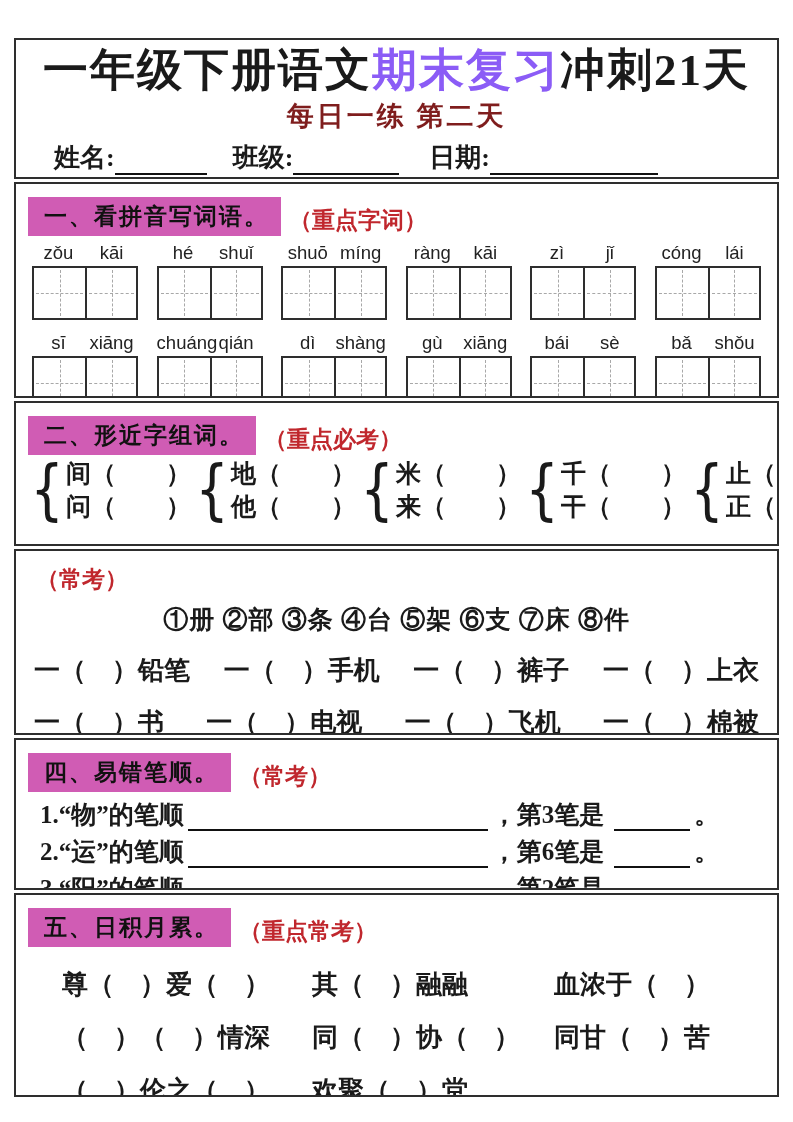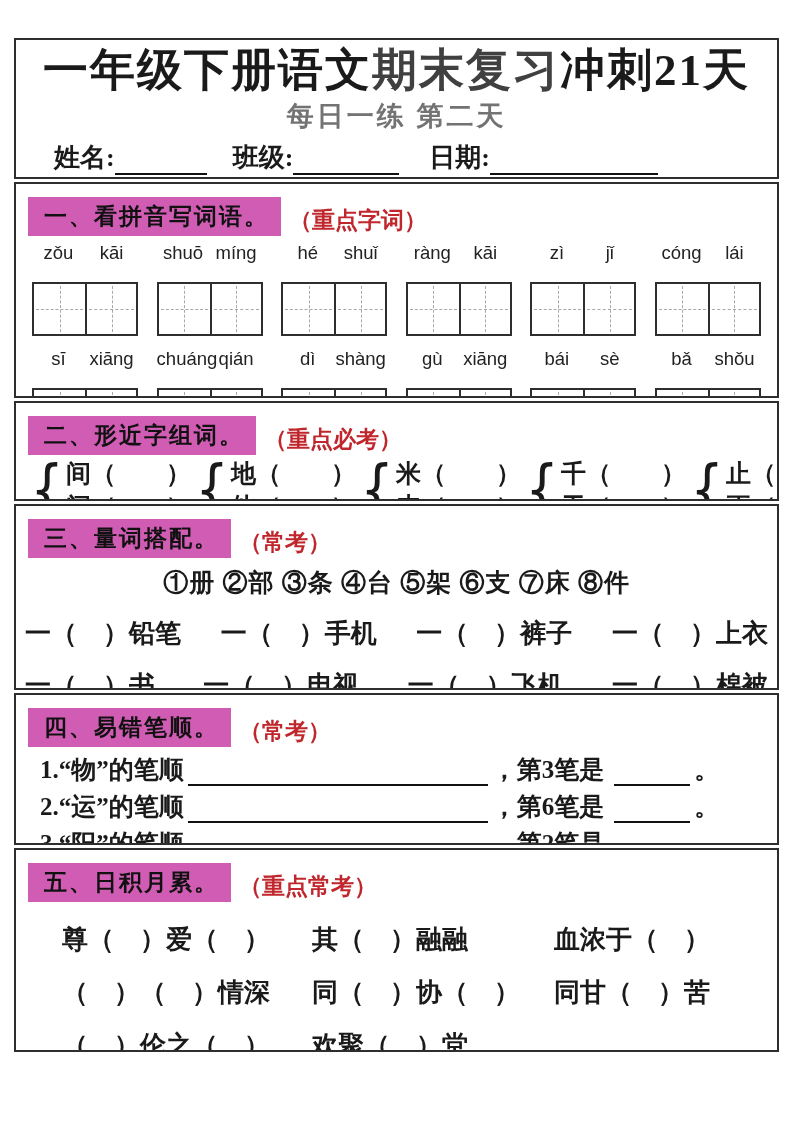--- a/index.html
+++ b/index.html
@@ -17,23 +17,23 @@
     margin-bottom:3px;
     overflow:hidden;
   }
   
   .header-box { height:141px; text-align:center; padding-top:6px; }
   .title-line {
     font-size:45px; font-weight:900; letter-spacing:2px;
     font-family:"Liberation Serif", serif;
     line-height:1.1; white-space:nowrap;
   }
-  .title-red { color:#404040; }
+  .title-red { color:#8b5cf6; }
   .subtitle {
-    font-size:27px; font-weight:bold; color:#737373;
+    font-size:27px; font-weight:bold; color:#7f1d1d;
     font-family:"Liberation Serif", serif;
     margin-top:2px; letter-spacing:3px;
   }
   .fields-row {
     display:flex; align-items:flex-end; justify-content:flex-start;
     padding:0 38px; margin-top:6px;
     font-size:26px; font-weight:bold;
     font-family:"Liberation Serif", serif;
     text-align:right;
   }
@@ -51,51 +51,51 @@
   }
   .tag {
     color:#c0272d; font-size:23px; font-weight:bold;
     font-family:"Liberation Serif", serif;
     margin-left:8px; white-space:nowrap;
   }
   
   .sec1 { height:216px; }
   .py-row { display:flex; justify-content:space-between; padding:4px 16px 0; }
   .py-group { display:flex; flex-direction:column; align-items:center; }
-  .py-labels { display:flex; width:106px; justify-content:center; font-size:18.5px; color:#222; margin-bottom:18px; }
+  .py-labels { display:flex; width:106px; justify-content:center; font-size:18.5px; color:#222; margin-bottom:2px; }
   .py-labels span { width:53px; text-align:center; white-space:nowrap; }
   .tzg { display:flex; border:2px solid #2e2e2e; }
   .tzg-cell { width:51px; height:50px; position:relative; }
   .tzg-cell + .tzg-cell { border-left:2px solid #2e2e2e; }
   .tzg-cell::before {
     content:""; position:absolute; left:2px; right:2px; top:50%;
     border-top:1.5px dashed #a8a8a8;
   }
   .tzg-cell::after {
     content:""; position:absolute; top:2px; bottom:2px; left:50%;
     border-left:1.5px dashed #a8a8a8;
   }
   
-  .sec2 { height:100px; }
+  .sec2 { height:145px; }
   .pairs-row { display:flex; justify-content:space-between; padding:0 14px 8px 10px; }
   .pair { display:flex; align-items:center; }
   .brace {
     font-size:66px; font-weight:400; line-height:1;
     font-family:"DejaVu Sans", sans-serif;
     transform:scaleX(0.8); margin-right:-2px;
   }
   .pair-col {
     display:flex; flex-direction:column;
     font-size:25px; line-height:1.32; font-weight:bold;
     font-family:"Liberation Serif", serif; white-space:nowrap;
   }
   
   .sec3 { height:186px; font-family:"Liberation Serif", serif; }
   .options-line { text-align:center; font-size:25px; font-weight:bold; margin-top:6px; letter-spacing:1px; }
-  .mw-row { display:flex; justify-content:space-between; padding:0 9px; font-size:26px; font-weight:bold; margin-top:17px; white-space:nowrap; }
+  .mw-row { display:flex; justify-content:space-between; padding:0 18px; font-size:26px; font-weight:bold; margin-top:17px; white-space:nowrap; }
   
   .sec4 { height:152px; font-family:"Liberation Serif", serif; }
   .bs-line { display:flex; align-items:flex-end; padding:0 18px 0 24px; font-size:25px; font-weight:bold; margin-top:4px; white-space:nowrap; }
   .answer-line { flex:1; border-bottom:2px solid #111; height:30px; margin:0 4px; max-width:300px; }
   .answer-short { width:76px; border-bottom:2px solid #111; height:30px; margin:0 4px 0 10px; }
   
   .sec5 { height:204px; font-family:"Liberation Serif", serif; }
   .idiom-row {
     display:grid; grid-template-columns:250px 242px 1fr;
     padding:0 10px 0 46px; font-size:26px; font-weight:bold;
@@ -131,40 +131,40 @@
             <span>zǒu</span>
             <span>kāi</span>
           </div>
         <div class="tzg">
             <div class="tzg-cell"></div>
             <div class="tzg-cell"></div>
           </div>
       </div>
       <div class="py-group">
         <div class="py-labels">
+            <span>hé</span>
+            <span>shuǐ</span>
+          </div>
+        <div class="tzg">
+            <div class="tzg-cell"></div>
+            <div class="tzg-cell"></div>
+          </div>
+      </div>
+      <div class="py-group">
+        <div class="py-labels">
             <span>shuō</span>
             <span>míng</span>
           </div>
         <div class="tzg">
             <div class="tzg-cell"></div>
             <div class="tzg-cell"></div>
           </div>
       </div>
       <div class="py-group">
         <div class="py-labels">
-            <span>hé</span>
-            <span>shuǐ</span>
-          </div>
-        <div class="tzg">
-            <div class="tzg-cell"></div>
-            <div class="tzg-cell"></div>
-          </div>
-      </div>
-      <div class="py-group">
-        <div class="py-labels">
             <span>ràng</span>
             <span>kāi</span>
           </div>
         <div class="tzg">
             <div class="tzg-cell"></div>
             <div class="tzg-cell"></div>
           </div>
       </div>
       <div class="py-group">
         <div class="py-labels">
@@ -290,21 +290,20 @@
         <span class="pair-col">
             <span>止（　　）</span>
             <span>正（　　）</span>
           </span>
       </div>
     </div>
   </div>
 
   <div class="box sec3">
     <div class="sec-head">
-      <span class="hl">三、量词搭配。</span>
       <span class="tag">（常考）</span>
     </div>
     <div class="options-line">①册 ②部 ③条 ④台 ⑤架 ⑥支 ⑦床 ⑧件</div>
     <div class="mw-row">
       <span>一（　）铅笔</span>
       <span>一（　）手机</span>
       <span>一（　）裤子</span>
       <span>一（　）上衣</span>
     </div>
     <div class="mw-row">

